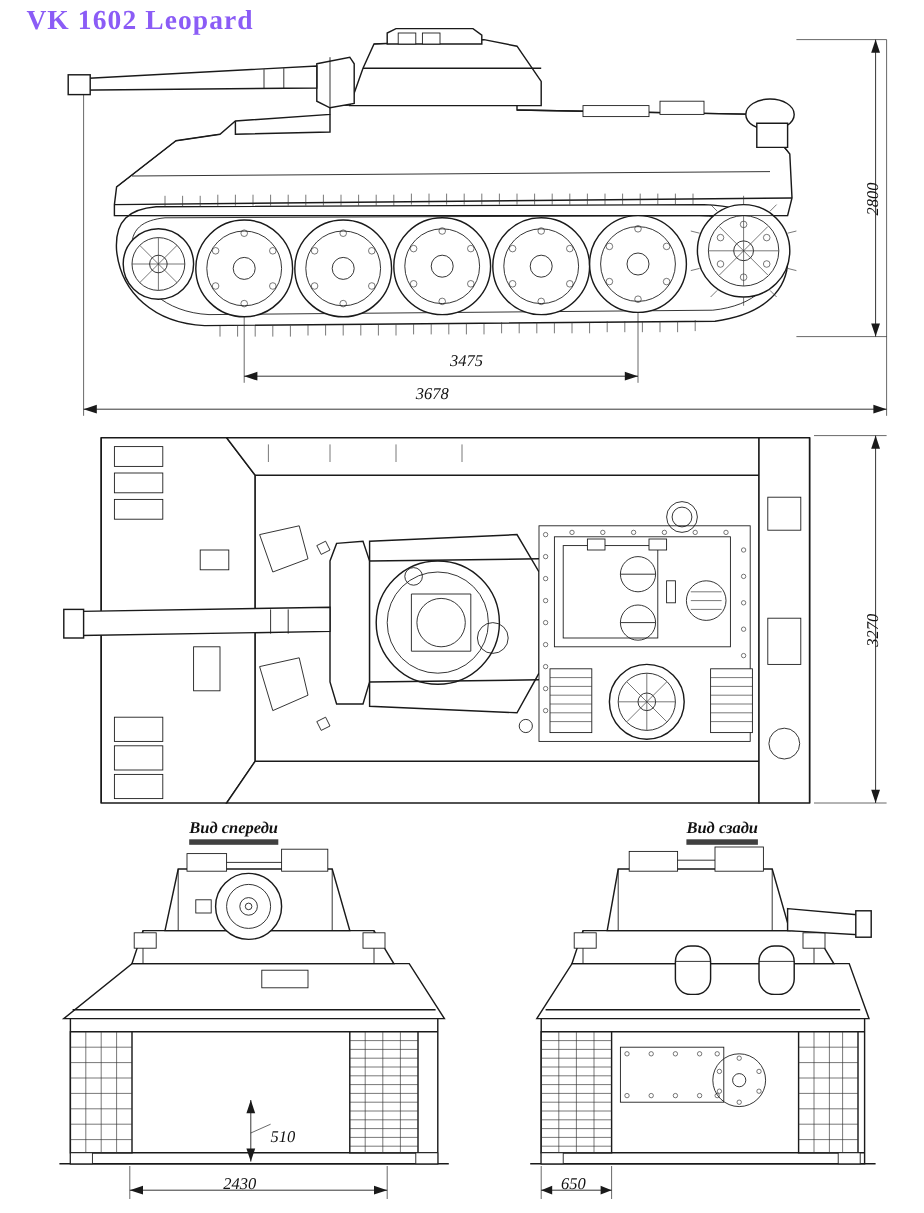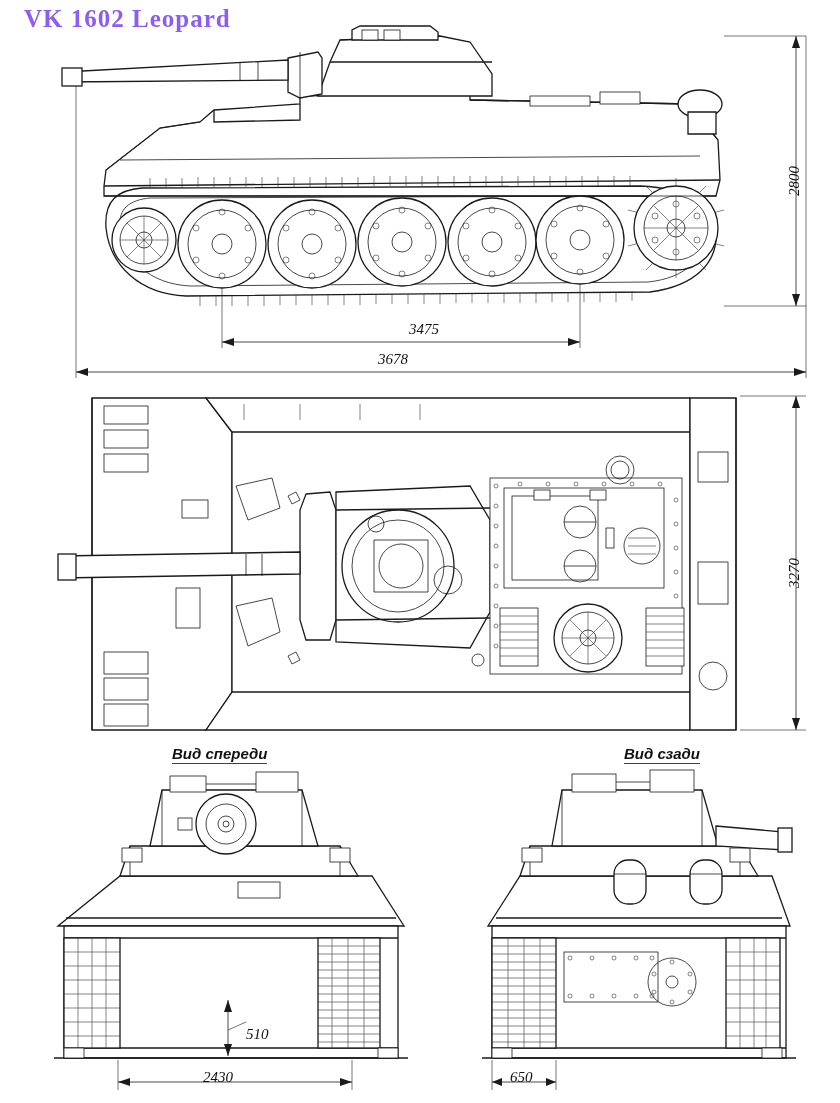--- a/index.html
+++ b/index.html
@@ -38,27 +38,27 @@
     font-size: 15px;
     color: #111;
     white-space: nowrap;
   }
   .dimlabel.vert {
     transform: rotate(-90deg);
     transform-origin: left top;
   }
   .viewcaption {
     position: absolute;
-    font-family: Liberation Sans, sans-serif;
+    font-family: Liberation Serif, serif;
     font-style: italic;
     font-weight: bold;
     font-size: 15px;
     color: #111;
     white-space: nowrap;
-    border-bottom: 1px solid #404040;
+    border-bottom: 5px solid #404040;
     padding-bottom: 1px;
   }
   svg { display: block; }
   .ln { fill: none; stroke: #1a1a1a; stroke-width: 1.3; }
   .ln-thin { fill: none; stroke: #1a1a1a; stroke-width: 0.8; }
   .ln-hair { fill: none; stroke: #333; stroke-width: 0.6; }
   .fillw { fill: #ffffff; stroke: #1a1a1a; stroke-width: 1.3; }
   .fillw-thin { fill: #ffffff; stroke: #1a1a1a; stroke-width: 0.8; }
   .dimline { stroke: #1a1a1a; stroke-width: 0.8; fill: none; }
   .extline { stroke: #1a1a1a; stroke-width: 0.6; fill: none; }

